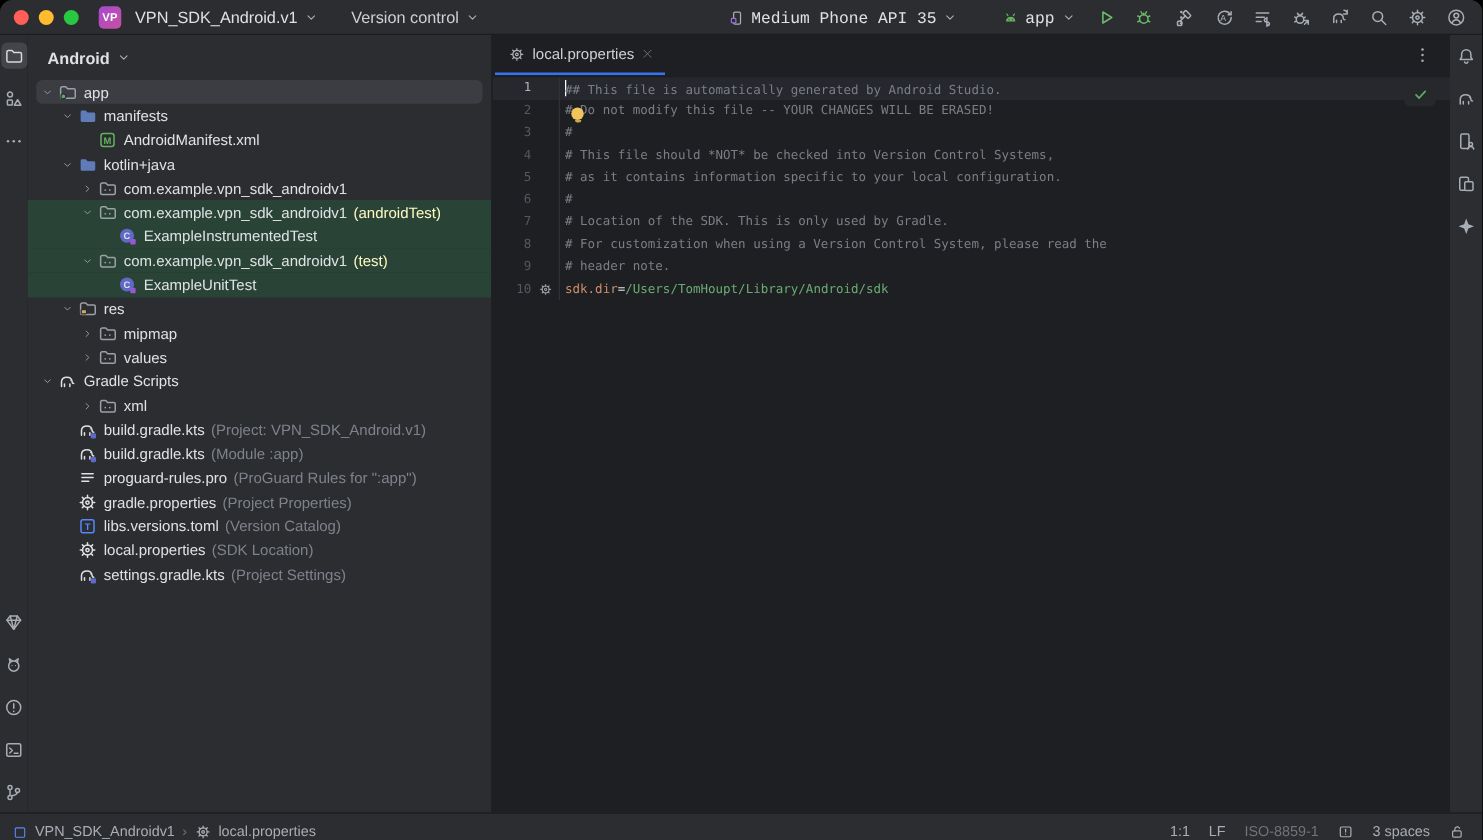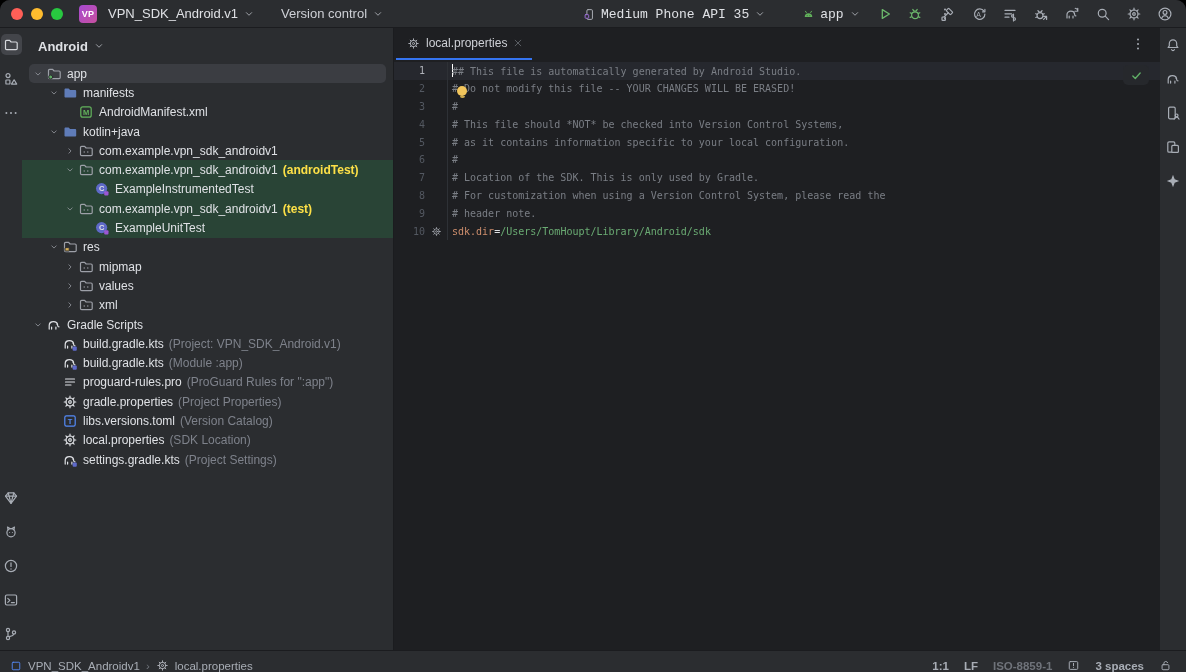--- a/index.html
+++ b/index.html
@@ -39,21 +39,21 @@
   .view-select{display:flex;align-items:center;gap:5px;color:#dfe1e5;font-size:13px;font-weight:bold;padding:2px 4px;border-radius:4px;}
   .tree{flex:1;overflow:hidden;font-size:12px;}
   .tree-row{height:19.3px;display:flex;align-items:center;position:relative;color:#dfe1e5;white-space:nowrap;cursor:default;}
   .tree-row>*{position:relative;z-index:1;}
   .tree-row.selected::before{content:'';position:absolute;left:7px;right:7px;top:0;bottom:0;background:#3b3d42;border-radius:5px;z-index:0;}
   .tree-row.green{background:var(--green_test_bg);}
   .tree-indent{flex:none;}
   .tree-chevron{width:16px;flex:none;display:flex;align-items:center;justify-content:center;color:#9da0a8;}
   .tree-icon{width:16px;margin-right:5px;flex:none;display:flex;align-items:center;justify-content:center;}
   .tree-suffix{color:#7e828b;margin-left:5px;}
-  .tree-row.green .tree-suffix{color:#fde047;font-weight:bold;}
+  .tree-row.green .tree-suffix{color:#fef9c3;}
 
   
   .editor{flex:1;min-width:0;background:var(--editor_bg);display:flex;flex-direction:column;}
   .tabbar{height:32px;flex:none;display:flex;align-items:center;position:relative;}
   .tab{height:32px;display:flex;align-items:center;gap:6px;padding:0 9px 0 11px;margin-left:2px;color:#ced0d6;font-size:12px;box-sizing:border-box;border-bottom:2.5px solid transparent;}
   .tab.active{border-bottom-color:var(--accent_blue);}
   .tab .close{color:#6f737a;}
   .tab-kebab{position:absolute;right:10px;top:4px;width:24px;height:24px;display:flex;align-items:center;justify-content:center;color:#a8adb5;border-radius:4px;}
   .code-wrap{flex:1;position:relative;overflow:hidden;padding-top:2px;}
   .code-line{height:17.8px;display:flex;align-items:center;font-family:"DejaVu Sans Mono",monospace;font-size:10px;}
@@ -65,21 +65,21 @@
   .code-text{padding-left:4px;position:relative;white-space:pre;}
   .seg-comment{color:#7a7e85;} .seg-key{color:var(--key_orange);} .seg-assign{color:#dfe1e5;} .seg-value{color:var(--value_green);}
   .caret{display:inline-block;width:1.4px;height:13px;background:#ffffff;vertical-align:-2px;margin-right:-1.4px;}
   .bulb{position:absolute;left:9px;top:3px;width:10px;height:10px;background:var(--bulb_yellow);border-radius:50%;z-index:2;}
   .bulb::after{content:'';position:absolute;left:2.5px;top:9.5px;width:5px;height:2.6px;background:#caa84e;border-radius:0 0 2px 2px;}
   .inspection{position:absolute;top:5px;right:11px;width:26px;height:20px;background:#26282c;border-radius:5px;display:flex;align-items:center;justify-content:center;color:var(--check_green);}
 
   
   .statusbar{height:22px;flex:none;background:var(--panel_bg);border-top:1px solid #1b1c1f;box-sizing:border-box;display:flex;align-items:flex-end;font-size:11.5px;color:#a8adb5;}
   .sb-left{display:flex;align-items:center;gap:6px;padding-left:10px;}
-  .sb-right{margin-left:auto;display:flex;align-items:center;gap:15px;padding-right:14px;font-weight:bold;}
+  .sb-right{margin-left:auto;display:flex;align-items:center;gap:15px;padding-right:14px;}
   .sb-item{display:flex;align-items:center;}
   .sb-dim{color:#6f737a;}
   .crumb-sep{color:#6f737a;}
 </style>
 </head>
 <body>
 
 <div class="window">
 
   <div class="titlebar">
@@ -499,50 +499,50 @@
             <span class="tree-icon">
               <svg viewBox="0 0 16 16" fill="none" stroke="currentColor" stroke-width="1.2" stroke-linecap="round" stroke-linejoin="round">
                 <path d="M2.5 4.6c0-.7.5-1.2 1.2-1.2h2.9l1.5 1.6h4.9c.7 0 1.2.5 1.2 1.2v5.2c0 .7-.5 1.2-1.2 1.2H3.7c-.7 0-1.2-.5-1.2-1.2z" stroke="#9da0a8"></path>
                 <circle cx="6.2" cy="9" r="0.7" fill="#9da0a8" stroke="none"></circle>
                 <circle cx="9.8" cy="9" r="0.7" fill="#9da0a8" stroke="none"></circle>
               </svg>
             </span>
             <span>values</span>
           </div>
           <div class="tree-row">
+            <span class="tree-indent" style="width: 8px;"></span>
+            <span class="tree-chevron">
+              <svg viewBox="0 0 16 16" fill="none" stroke="currentColor" stroke-width="1.2" stroke-linecap="round" stroke-linejoin="round" style="width: 10px; height: 10px;">
+                <path d="M4.5 6.2 8 9.7l3.5-3.5"></path>
+              </svg>
+            </span>
+            <span class="tree-icon">
+              <svg viewBox="0 0 16 16" fill="none" stroke="currentColor" stroke-width="1.2" stroke-linecap="round" stroke-linejoin="round">
+                <path d="M3.2 12.1V8.4c0-2.2 1.8-3.7 4.3-3.7 2.3 0 3.9 1.3 4.1 3.2l.1.8c.1.7.7 1.1 1.3 1.1"></path>
+                <path d="M5.6 12.1v-2M9.9 12.1v-2"></path>
+                <circle cx="10.4" cy="7" r="0.5" fill="currentColor" stroke="none"></circle>
+              </svg>
+            </span>
+            <span>Gradle Scripts</span>
+          </div>
+          <div class="tree-row">
             <span class="tree-indent" style="width: 40px;"></span>
             <span class="tree-chevron">
               <svg viewBox="0 0 16 16" fill="none" stroke="currentColor" stroke-width="1.2" stroke-linecap="round" stroke-linejoin="round" style="width: 10px; height: 10px;">
                 <path d="M6.2 4.5 9.7 8l-3.5 3.5"></path>
               </svg>
             </span>
             <span class="tree-icon">
               <svg viewBox="0 0 16 16" fill="none" stroke="currentColor" stroke-width="1.2" stroke-linecap="round" stroke-linejoin="round">
                 <path d="M2.5 4.6c0-.7.5-1.2 1.2-1.2h2.9l1.5 1.6h4.9c.7 0 1.2.5 1.2 1.2v5.2c0 .7-.5 1.2-1.2 1.2H3.7c-.7 0-1.2-.5-1.2-1.2z" stroke="#9da0a8"></path>
                 <circle cx="6.2" cy="9" r="0.7" fill="#9da0a8" stroke="none"></circle>
                 <circle cx="9.8" cy="9" r="0.7" fill="#9da0a8" stroke="none"></circle>
               </svg>
             </span>
             <span>xml</span>
-          </div>
-          <div class="tree-row">
-            <span class="tree-indent" style="width: 8px;"></span>
-            <span class="tree-chevron">
-              <svg viewBox="0 0 16 16" fill="none" stroke="currentColor" stroke-width="1.2" stroke-linecap="round" stroke-linejoin="round" style="width: 10px; height: 10px;">
-                <path d="M4.5 6.2 8 9.7l3.5-3.5"></path>
-              </svg>
-            </span>
-            <span class="tree-icon">
-              <svg viewBox="0 0 16 16" fill="none" stroke="currentColor" stroke-width="1.2" stroke-linecap="round" stroke-linejoin="round">
-                <path d="M3.2 12.1V8.4c0-2.2 1.8-3.7 4.3-3.7 2.3 0 3.9 1.3 4.1 3.2l.1.8c.1.7.7 1.1 1.3 1.1"></path>
-                <path d="M5.6 12.1v-2M9.9 12.1v-2"></path>
-                <circle cx="10.4" cy="7" r="0.5" fill="currentColor" stroke="none"></circle>
-              </svg>
-            </span>
-            <span>Gradle Scripts</span>
           </div>
           <div class="tree-row">
             <span class="tree-indent" style="width: 24px;"></span>
             <span class="tree-chevron"></span>
             <span class="tree-icon">
               <svg viewBox="0 0 16 16" fill="none" stroke="currentColor" stroke-width="1.2" stroke-linecap="round" stroke-linejoin="round">
                 <path d="M3.2 12.1V8.4c0-2.2 1.8-3.7 4.3-3.7 2.3 0 3.9 1.3 4.1 3.2l.1.8c.1.7.7 1.1 1.3 1.1"></path>
                 <path d="M5.6 12.1v-2M9.9 12.1v-2"></path>
                 <circle cx="10.4" cy="7" r="0.5" fill="currentColor" stroke="none"></circle>
                 <rect x="10.6" y="10.6" width="4.2" height="4.2" rx="1" fill="#5e69c8" stroke="none"></rect>

